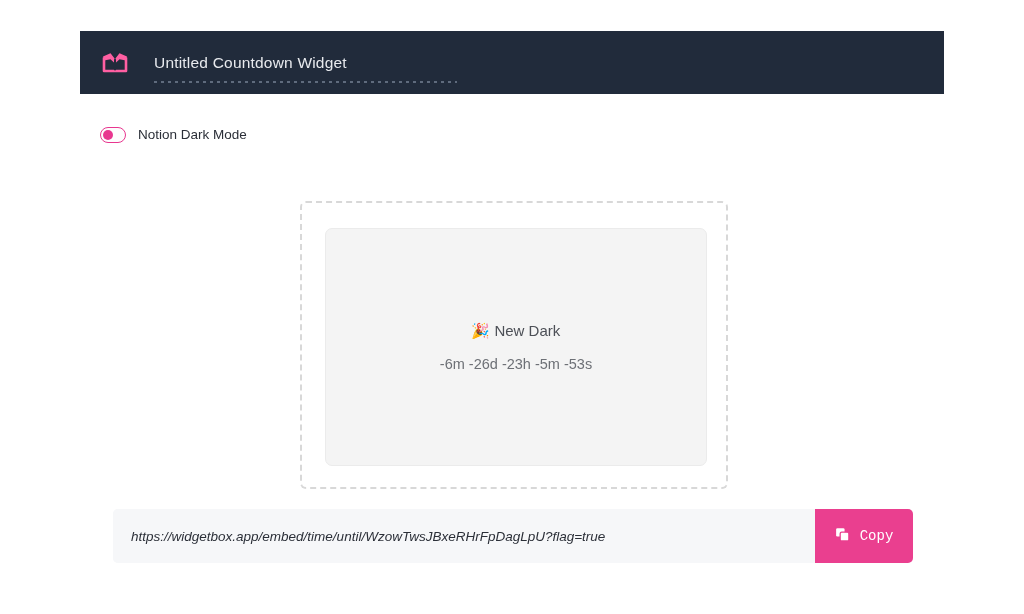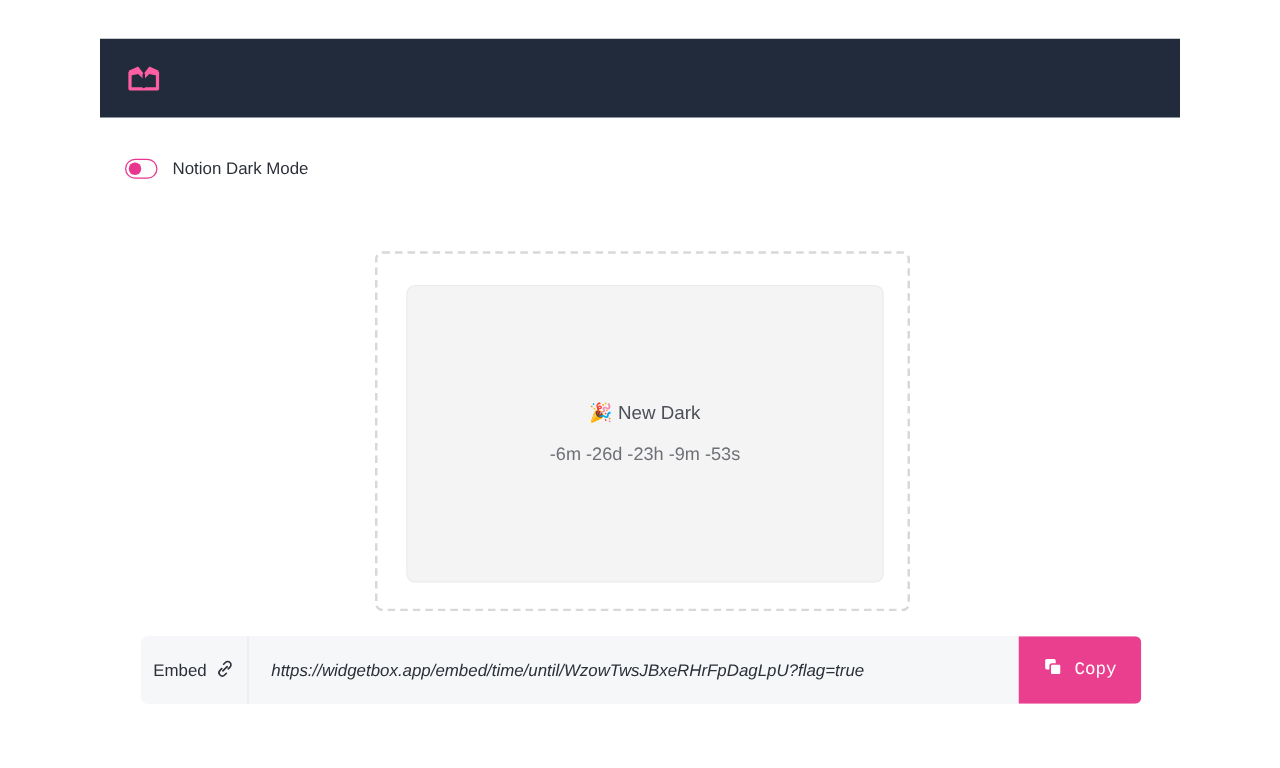--- a/index.html
+++ b/index.html
@@ -197,50 +197,44 @@
 <div class="page">
 
   <div class="header">
     <span class="brand-logo">
       <svg width="30" height="26" viewBox="0 0 30 26" fill="none" aria-hidden="true">
         <path d="M4 7.5 L4 21 L26 21 L26 7.5" stroke="#ff5fa2" stroke-width="2.6" stroke-linejoin="round" fill="none"></path>
         <path d="M3 6.5 L10.5 3.2 L15 9 L19.5 3.2 L27 6.5 L26 10.5 L19.5 9.2 L15 13.5 L10.5 9.2 L4 10.5 Z" fill="#ff5fa2"></path>
         <path d="M15 9.5 L15 19.5" stroke="#212b3b" stroke-width="2" stroke-linecap="round"></path>
       </svg>
     </span>
+    <div class="title-wrap">
+      <span class="header-title">Untitled Countdown Widget</span>
+      <span class="title-underline"></span>
+    </div>
   </div>
 
   <div class="toggle-row">
     <span class="toggle">
       <span class="knob"></span>
     </span>
     <span class="toggle-label">Notion Dark Mode</span>
   </div>
 
   <div class="preview-dashed">
     <div class="preview-inner">
       <div class="countdown-title">
         <span class="countdown-emoji">🎉</span>
         <span>New Dark</span>
       </div>
-      <div class="countdown-time">-6m -26d -23h -9m -53s</div>
+      <div class="countdown-time">-6m -26d -23h -5m -53s</div>
     </div>
   </div>
 
   <div class="embed-bar">
-    <div class="embed-label">
-      <span>Embed</span>
-      <span>
-        <svg width="16" height="16" viewBox="0 0 16 16" fill="none" aria-hidden="true">
-          <path d="M6.3 9.7 L9.7 6.3" stroke="#2b2f38" stroke-width="1.3" stroke-linecap="round"></path>
-          <path d="M6.9 4.4 L8.3 3.0 a2.6 2.6 0 0 1 3.7 3.7 L10.6 8.1" stroke="#2b2f38" stroke-width="1.3" stroke-linecap="round" fill="none"></path>
-          <path d="M9.1 11.6 L7.7 13.0 a2.6 2.6 0 0 1 -3.7 -3.7 L5.4 7.9" stroke="#2b2f38" stroke-width="1.3" stroke-linecap="round" fill="none"></path>
-        </svg>
-      </span>
-    </div>
     <div class="embed-url">
       <span>https://widgetbox.app/embed/time/until/WzowTwsJBxeRHrFpDagLpU?flag=true</span>
     </div>
     <button class="copy-btn">
       <span>
         <svg width="15" height="15" viewBox="0 0 16 16" fill="none" aria-hidden="true">
           <rect x="1.2" y="1.2" width="9" height="9" rx="1.4" fill="#ffffff"></rect>
           <rect x="5.5" y="5.5" width="9.3" height="9.3" rx="1.6" fill="#ffffff" stroke="#ea3f8f" stroke-width="1.4"></rect>
         </svg>
       </span>

